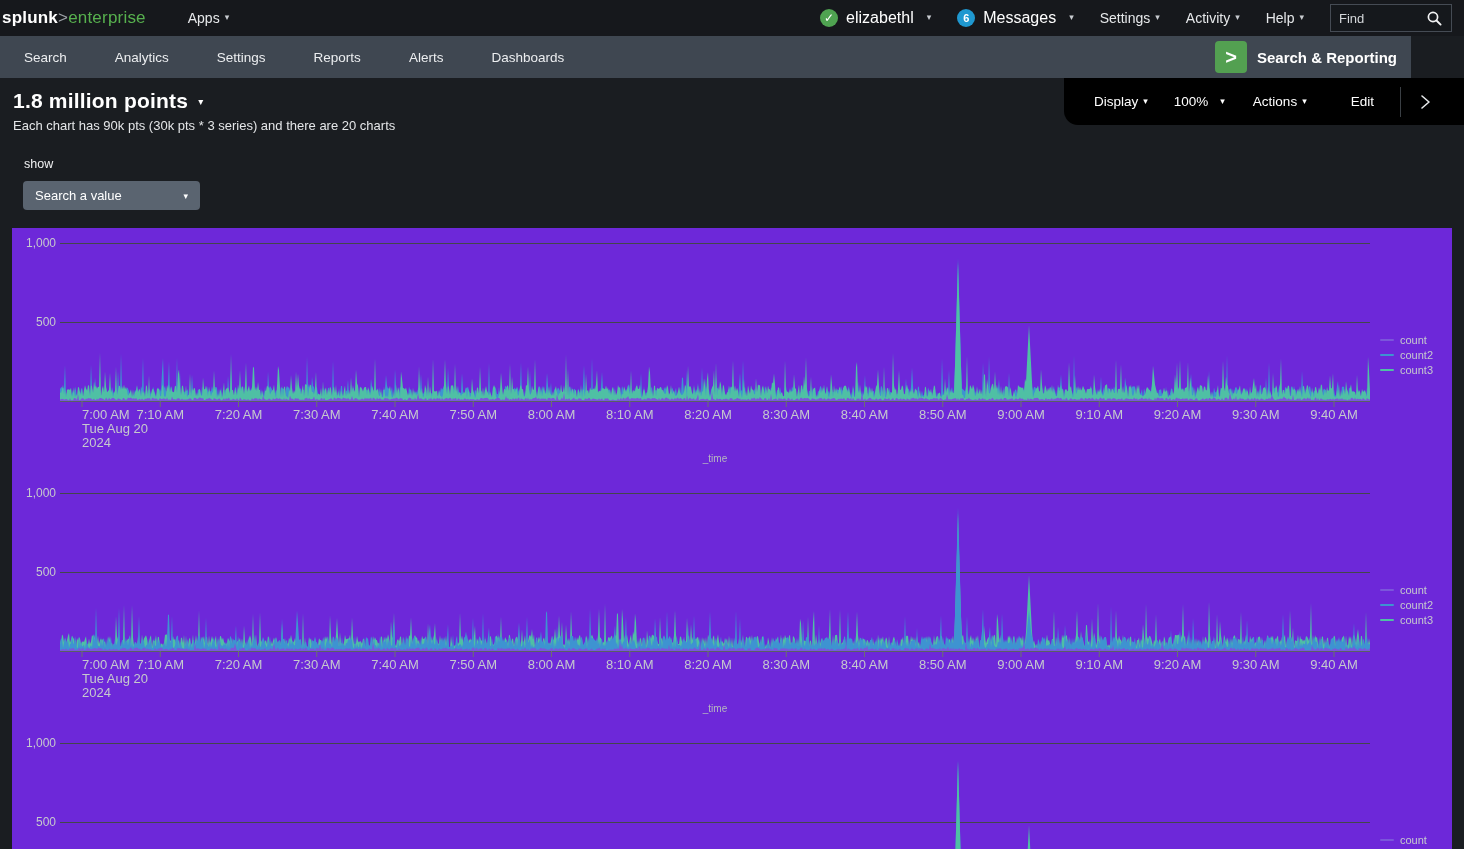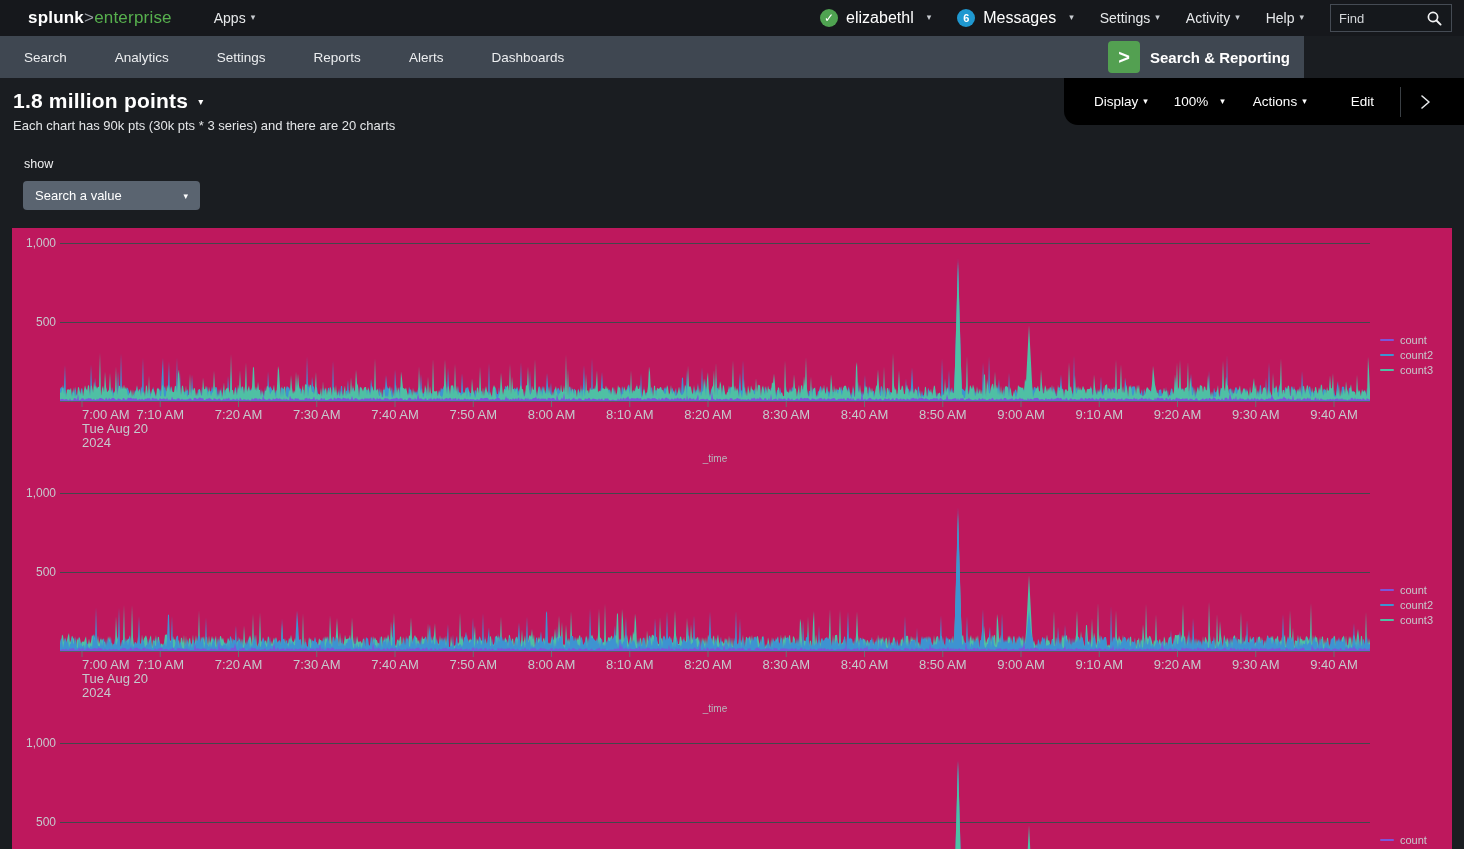--- a/index.html
+++ b/index.html
@@ -3,40 +3,40 @@
 <meta charset="utf-8">
 <style>
   * { margin:0; padding:0; box-sizing:border-box; }
   html,body { width:1464px; height:849px; overflow:hidden; background:#1a1d21;
     font-family:"Liberation Sans", sans-serif; }
   .caret { font-size:9px; position:relative; top:-1px; margin-left:5px; color:#c8cbd0; }
 
   
   .navbar { position:absolute; left:0; top:0; width:1464px; height:36px; background:#16181c;
     display:flex; align-items:center; color:#fff; }
-  .brand { margin-left:28px; font-size:17px; letter-spacing:.2px; cursor:pointer; }
+  .brand { margin-left:2px; font-size:17px; letter-spacing:.2px; cursor:pointer; }
   .brand .b-splunk { font-weight:bold; color:#fff; }
   .brand .b-gt { color:#9ea2a8; font-weight:normal; }
   .brand .b-ent { color:#57b04e; font-weight:normal; }
   .nav-item { font-size:14px; color:#e6e8ea; cursor:pointer; display:flex; align-items:center; }
   .nav-apps { margin-left:42px; }
   .nav-right { margin-left:auto; display:flex; align-items:center; gap:26px; margin-right:12px; }
   .avatar { width:18px; height:18px; border-radius:50%; background:#4fa351; color:#fff;
     font-size:12px; display:flex; align-items:center; justify-content:center; }
   .userwrap, .msgwrap { display:flex; align-items:center; gap:8px; cursor:pointer; }
   .badge { width:18px; height:18px; border-radius:50%; background:#1f98d0; color:#fff;
     font-size:11px; display:flex; align-items:center; justify-content:center; font-weight:bold; }
   .findbox { width:122px; height:28px; background:#15181c; border:1px solid #454b54;
     display:flex; align-items:center; padding:0 8px; }
   .findbox input { flex:1; min-width:0; background:transparent; border:none; outline:none;
     color:#e6e8ea; font-size:13px; font-family:"Liberation Sans",sans-serif; }
   .findbox input::placeholder { color:#d4d7da; opacity:1; }
 
   
-  .appbar { position:absolute; left:0; top:36px; width:1304px; height:42px; background:#3f4751;
+  .appbar { position:absolute; left:0; top:36px; width:1411px; height:42px; background:#3f4751;
     display:flex; align-items:center; color:#eceef0; }
   .appbar-items { display:flex; align-items:center; }
   .appbar-item { font-size:13.5px; padding:0 24px; cursor:pointer; }
   .appbar-right { margin-left:auto; display:flex; align-items:center; gap:10px; margin-right:14px; }
   .app-icon { width:32px; height:32px; background:#53a051; border-radius:4px; color:#fff;
     font-weight:bold; font-size:20px; display:flex; align-items:center; justify-content:center; }
   .app-name { font-size:15px; font-weight:bold; color:#fff; }
 
   
   .page-title-row { position:absolute; left:13px; top:89px; display:flex; align-items:center;
@@ -54,21 +54,21 @@
   .actionbar { position:absolute; left:1064px; top:78px; width:400px; height:47px; background:#000;
     border-bottom-left-radius:14px; display:flex; align-items:center; color:#fff; }
   .ab-item { font-size:13.5px; cursor:pointer; display:flex; align-items:center; white-space:nowrap; }
   .ab-item .caret { color:#fff; }
   .ab-display { margin-left:30px; } .ab-zoom { margin-left:26px; }
   .ab-actions { margin-left:28px;justify-content:space-between; } .ab-edit { margin-left:44px; }
   .ab-divider { width:1px; height:30px; background:#3a3f44; margin-left:26px; }
   .ab-chevron { margin-left:17px; cursor:pointer; display:flex; align-items:center; }
 
   
-  .panel { position:absolute; left:12px; top:228px; width:1440px; height:621px; background:#be185d;
+  .panel { position:absolute; left:12px; top:228px; width:1440px; height:621px; background:#6d28d9;
     overflow:hidden; }
   .chart-block { position:absolute; left:0; width:1440px; height:250px; }
   .ytick { position:absolute; width:44px; text-align:right; font-size:12px; color:#c6c9cd; }
   .xtick { position:absolute; font-size:13px; color:#c6c9cd; white-space:nowrap; }
   .xtick.centered { transform:translateX(-50%); }
   .xaxis-title { position:absolute; font-size:10px; color:#b7babe; transform:translateX(-50%); }
   .legend { position:absolute; display:flex; flex-direction:column; gap:4px; }
   .legend-item { display:flex; align-items:center; gap:6px; cursor:pointer; height:11px; }
   .legend-swatch { width:14px; height:2px; border-radius:1px; }
   .legend-label { font-size:11px; color:#c6c9cd; }

